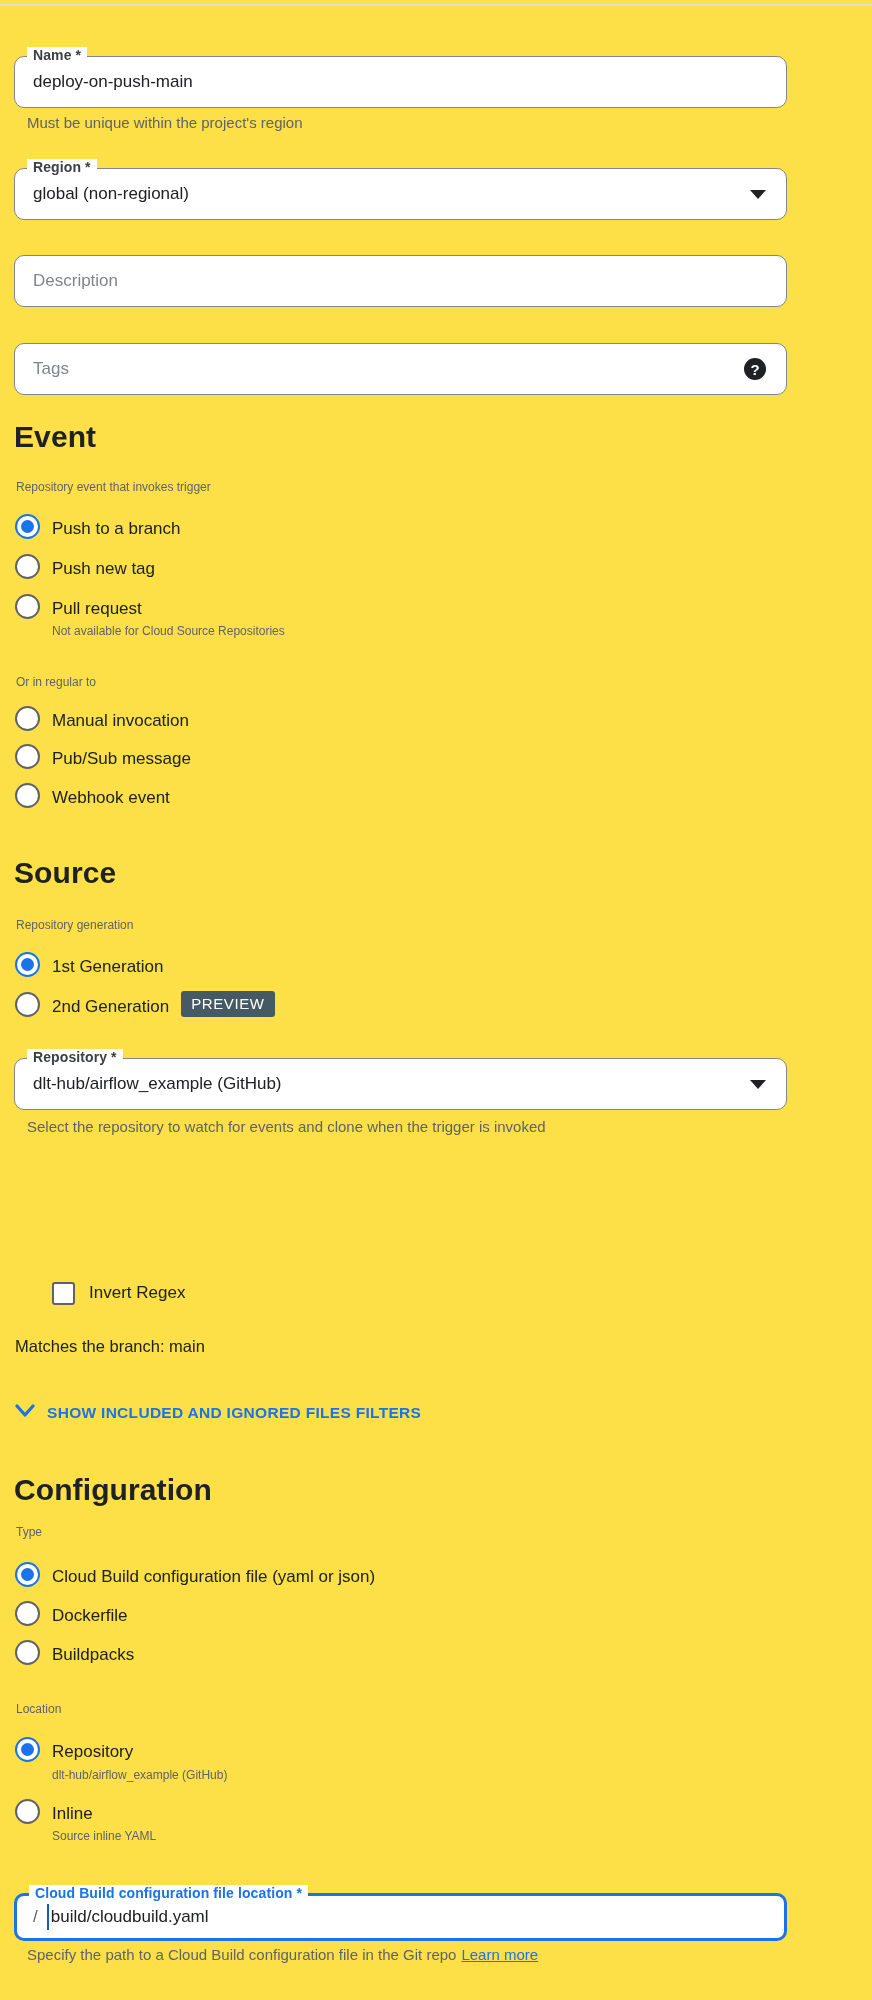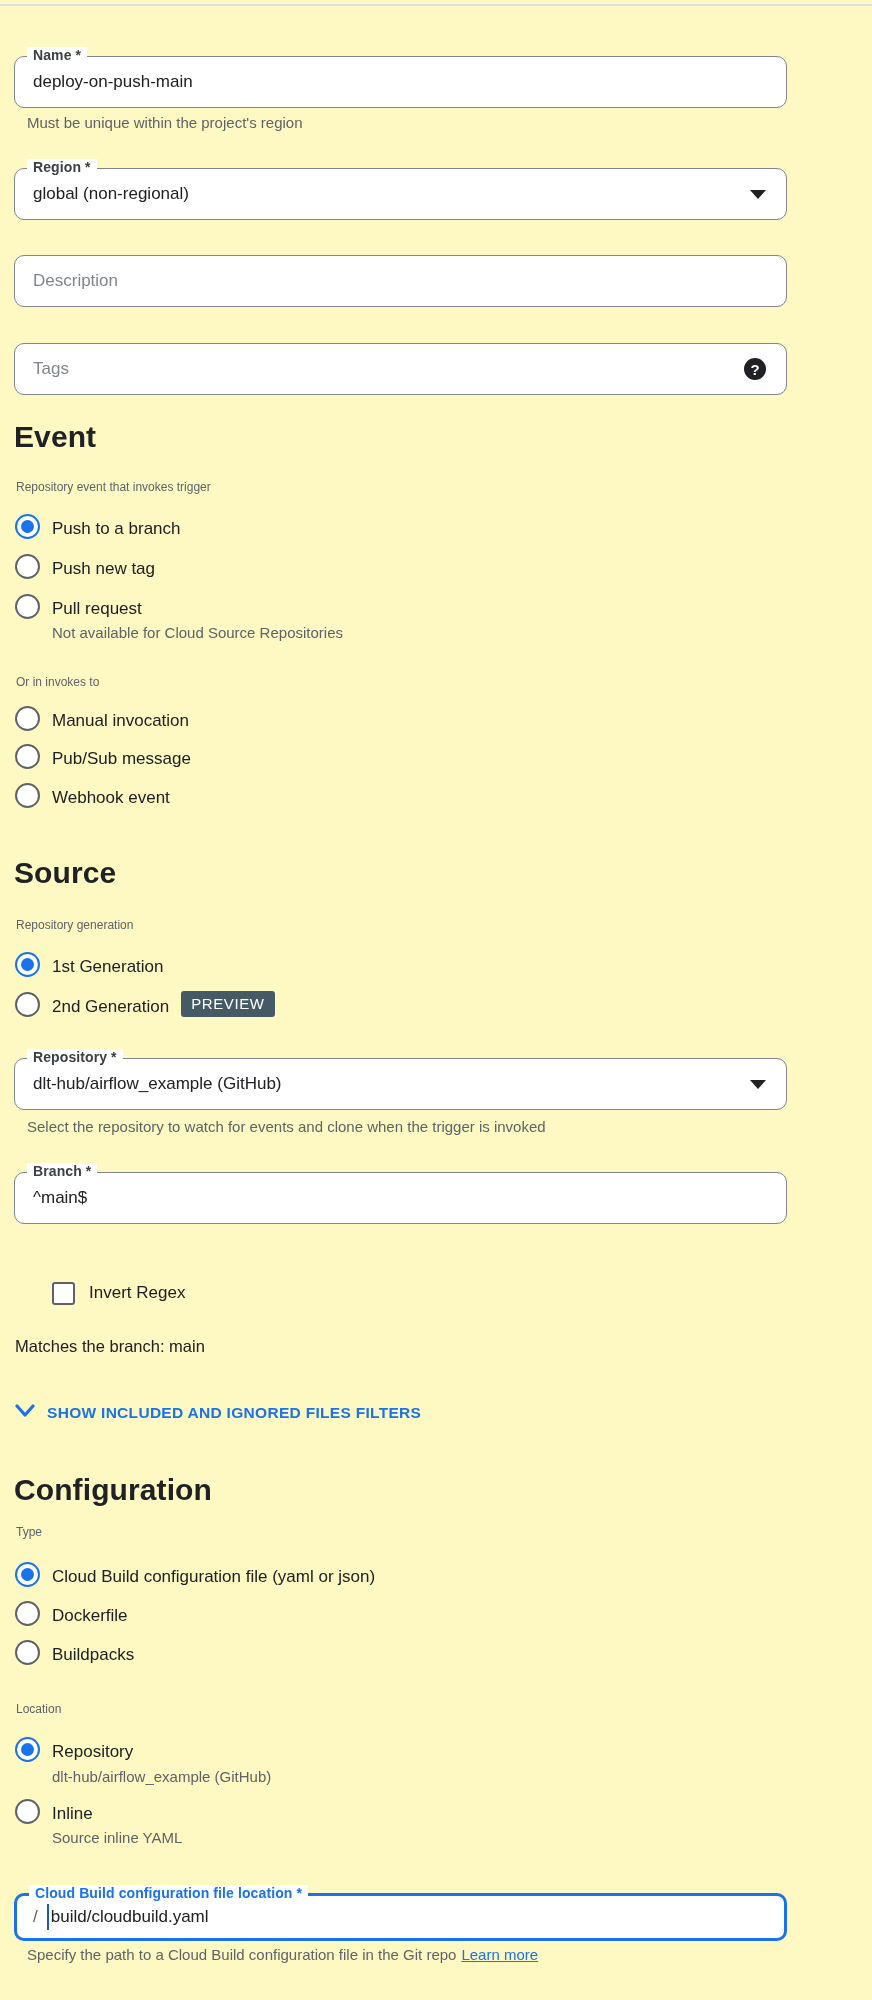--- a/index.html
+++ b/index.html
@@ -1,21 +1,21 @@
 <!DOCTYPE html>
 <html><head>
 <meta charset="utf-8">
 <style>
   * { box-sizing: border-box; margin: 0; padding: 0; }
   html,body { background:#fff; }
   .page {
     position: relative;
     width: 872px;
     height: 2000px;
-    background: #fef9c3;
+    background: #fde047;
     font-family: "Liberation Sans", sans-serif;
     color: #202124;
     overflow: hidden;
   }
   .top-divider {
     position: absolute; top: 4px; left: 0;
     width: 872px; height: 2px; background: #dcdfe3;
   }
   
   .tf {
@@ -79,21 +79,21 @@
     border-radius: 50%; flex: 0 0 25px; position: relative; background:#fff;
   }
   .radio.checked { border-color: #1a73e8; }
   .radio.checked::after {
     content: ""; position: absolute; top: 50%; left: 50%;
     width: 13px; height: 13px; margin: -6.5px 0 0 -6.5px;
     border-radius: 50%; background: #1a73e8;
   }
   .radio-label { margin-left: 12px; font-size: 17px; color: #202124; white-space: nowrap; }
   .sub-helper {
-    position: absolute; left: 52px; font-size: 15px; color: #5f6368; white-space: nowrap;
+    position: absolute; left: 52px; font-size: 12px; color: #5f6368; white-space: nowrap;
   }
   .badge {
     margin-left: 12px; background: #455a64; color: #fff;
     font-size: 15px; letter-spacing: .6px; padding: 4px 10px 5px;
     border-radius: 3px; white-space: nowrap;
   }
   .check-row {
     position: absolute; left: 16px;
     display: flex; align-items: center; height: 24px; cursor: pointer; padding-left: 36px;
   }
@@ -147,21 +147,21 @@
   <div class="radio-row" style="top:554px">
     <span class="radio"></span>
     <span class="radio-label">Push new tag</span>
   </div>
   <div class="radio-row" style="top:594px">
     <span class="radio"></span>
     <span class="radio-label">Pull request</span>
   </div>
   <div class="sub-helper" style="top:624px">Not available for Cloud Source Repositories</div>
 
-  <div class="intro" style="top:675px">Or in invokes to</div>
+  <div class="intro" style="top:675px">Or in regular to</div>
   <div class="radio-row" style="top:706px">
     <span class="radio"></span>
     <span class="radio-label">Manual invocation</span>
   </div>
   <div class="radio-row" style="top:744px">
     <span class="radio"></span>
     <span class="radio-label">Pub/Sub message</span>
   </div>
   <div class="radio-row" style="top:783px">
     <span class="radio"></span>
@@ -181,24 +181,20 @@
     <span class="badge">PREVIEW</span>
   </div>
 
   <div class="tf" style="top:1058px">
     <span class="float-label">Repository *</span>
     <span>dlt-hub/airflow_example (GitHub)</span>
     <span class="caret-down"></span>
   </div>
   <div class="helper" style="top:1118px">Select the repository to watch for events and clone when the trigger is invoked</div>
 
-  <div class="tf" style="top:1172px">
-    <span class="float-label">Branch *</span>
-    <span>^main$</span>
-  </div>
 
   <div class="check-row" style="top:1281px">
     <span class="checkbox"></span>
     <span class="check-label">Invert Regex</span>
   </div>
 
   <div class="note" style="top:1337px">Matches the branch: main</div>
 
   <div class="filters" style="top:1404px">
     <svg width="20" height="14" viewBox="0 0 20 14">

